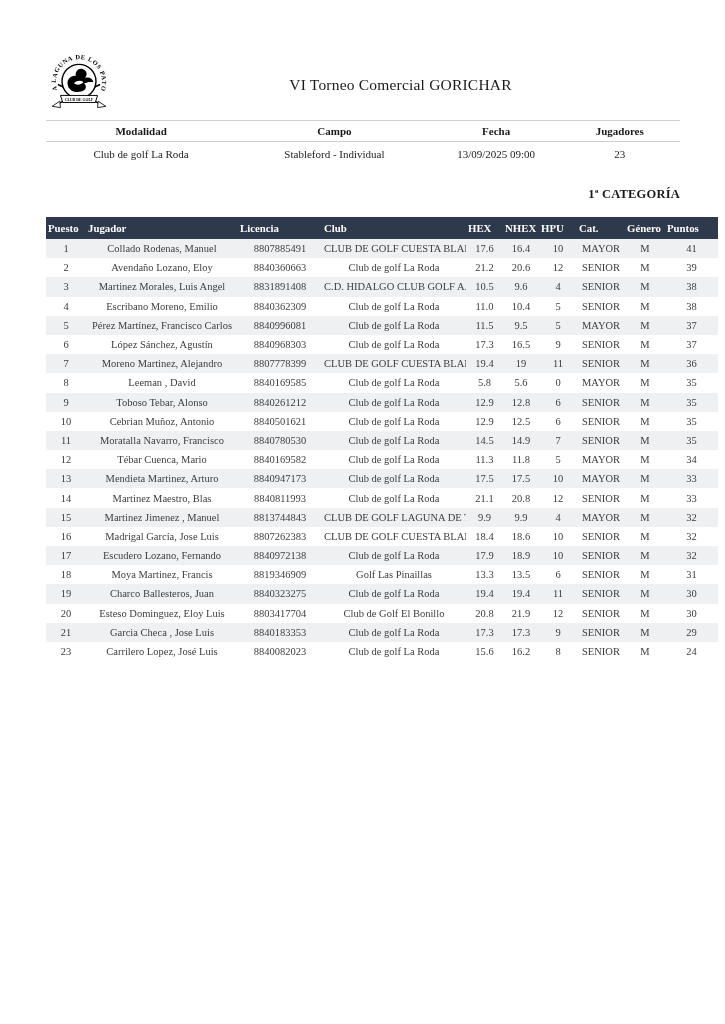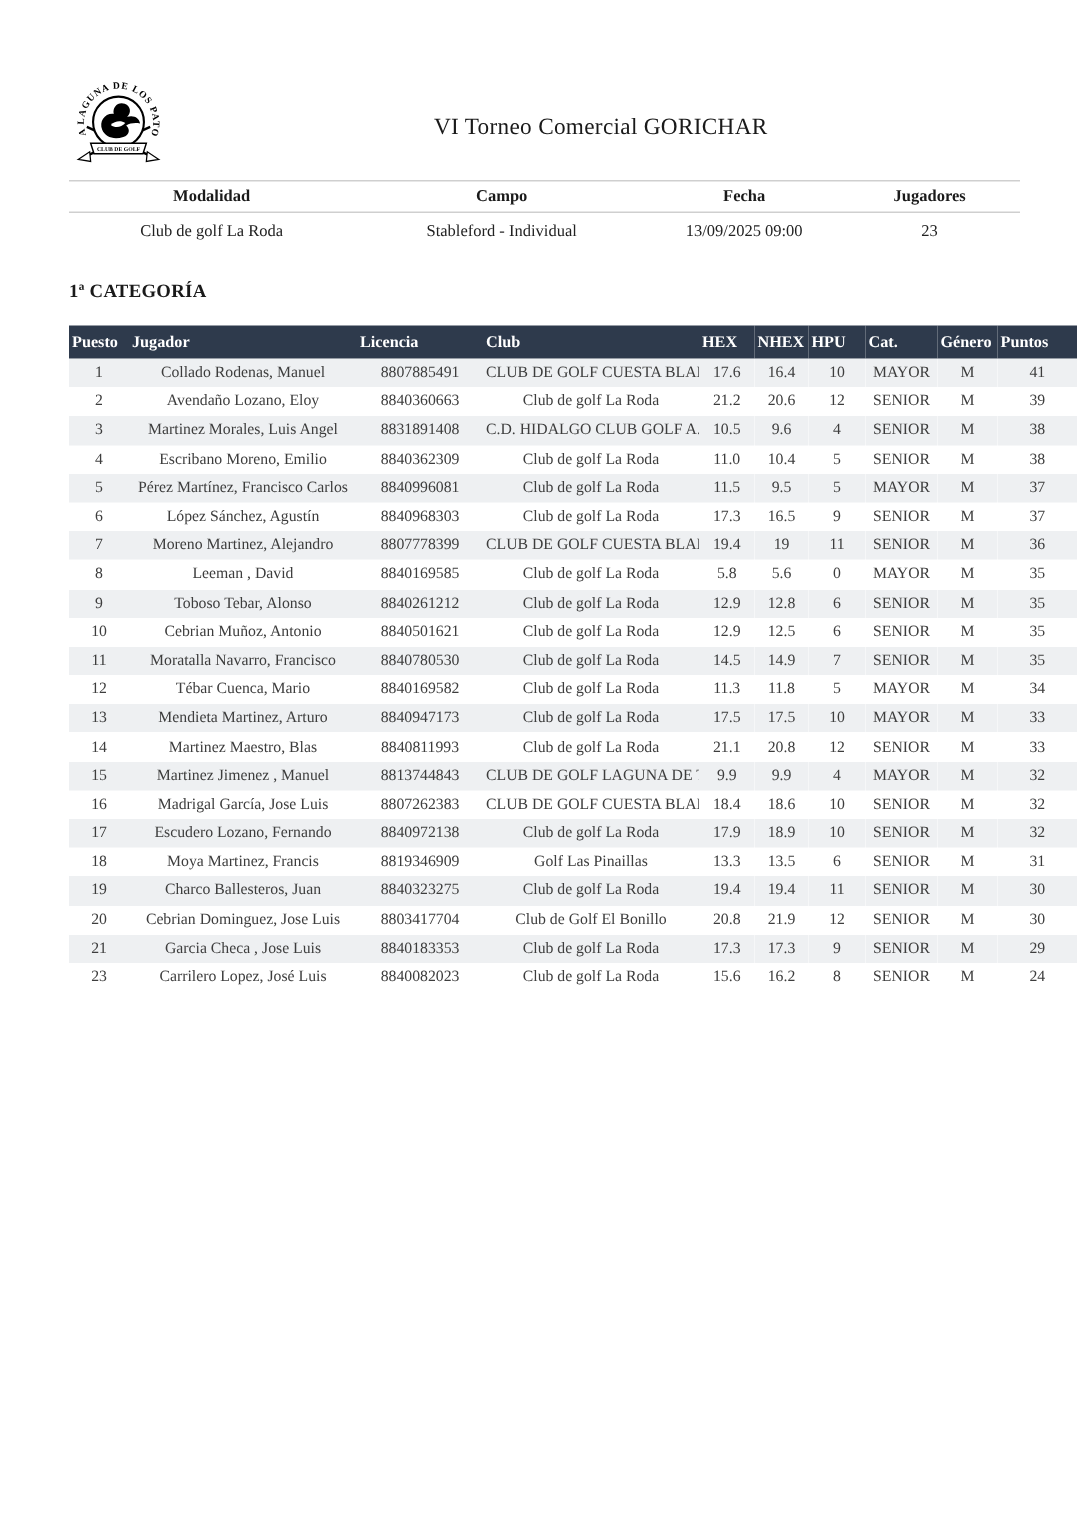--- a/index.html
+++ b/index.html
@@ -25,21 +25,21 @@
   .info-row{display:grid;grid-template-columns:30% 31% 20% 19%;}
   .info-row.headers{border-bottom:1px solid #cfcfcf;}
   .info-cell{
     text-align:center;font-size:11px;line-height:18px;padding:1px 0;
   }
   .info-row.headers .info-cell{font-weight:bold;}
   .info-row.values .info-cell{padding:3px 0 4px 0;color:#222;}
 
   
   .section-title{
-    margin-top:20px;font-size:12.5px;font-weight:bold;letter-spacing:.2px;
+    margin-top:20px;font-size:12.5px;font-weight:bold;letter-spacing:.2px;text-align:right;
   }
 
   
   .results-table{
     margin-top:15px;width:100%;border-collapse:collapse;table-layout:fixed;
   }
   .results-table thead th{
     background:var(--header-bg,#2e3a4c);
     color:#ffffff;font-size:10.8px;font-weight:bold;
     padding:5px 2px;text-align:left;
@@ -357,21 +357,21 @@
           <td class="col-club">Club de golf La Roda</td>
           <td class="col-hex">19.4</td>
           <td class="col-nhex">19.4</td>
           <td class="col-hpu">11</td>
           <td class="col-cat">SENIOR</td>
           <td class="col-genero">M</td>
           <td class="col-puntos">30</td>
         </tr>
         <tr>
           <td class="col-puesto">20</td>
-          <td class="col-jugador">Cebrian Dominguez, Jose Luis</td>
+          <td class="col-jugador">Esteso Dominguez, Eloy Luis</td>
           <td class="col-licencia">8803417704</td>
           <td class="col-club">Club de Golf El Bonillo</td>
           <td class="col-hex">20.8</td>
           <td class="col-nhex">21.9</td>
           <td class="col-hpu">12</td>
           <td class="col-cat">SENIOR</td>
           <td class="col-genero">M</td>
           <td class="col-puntos">30</td>
         </tr>
         <tr>

